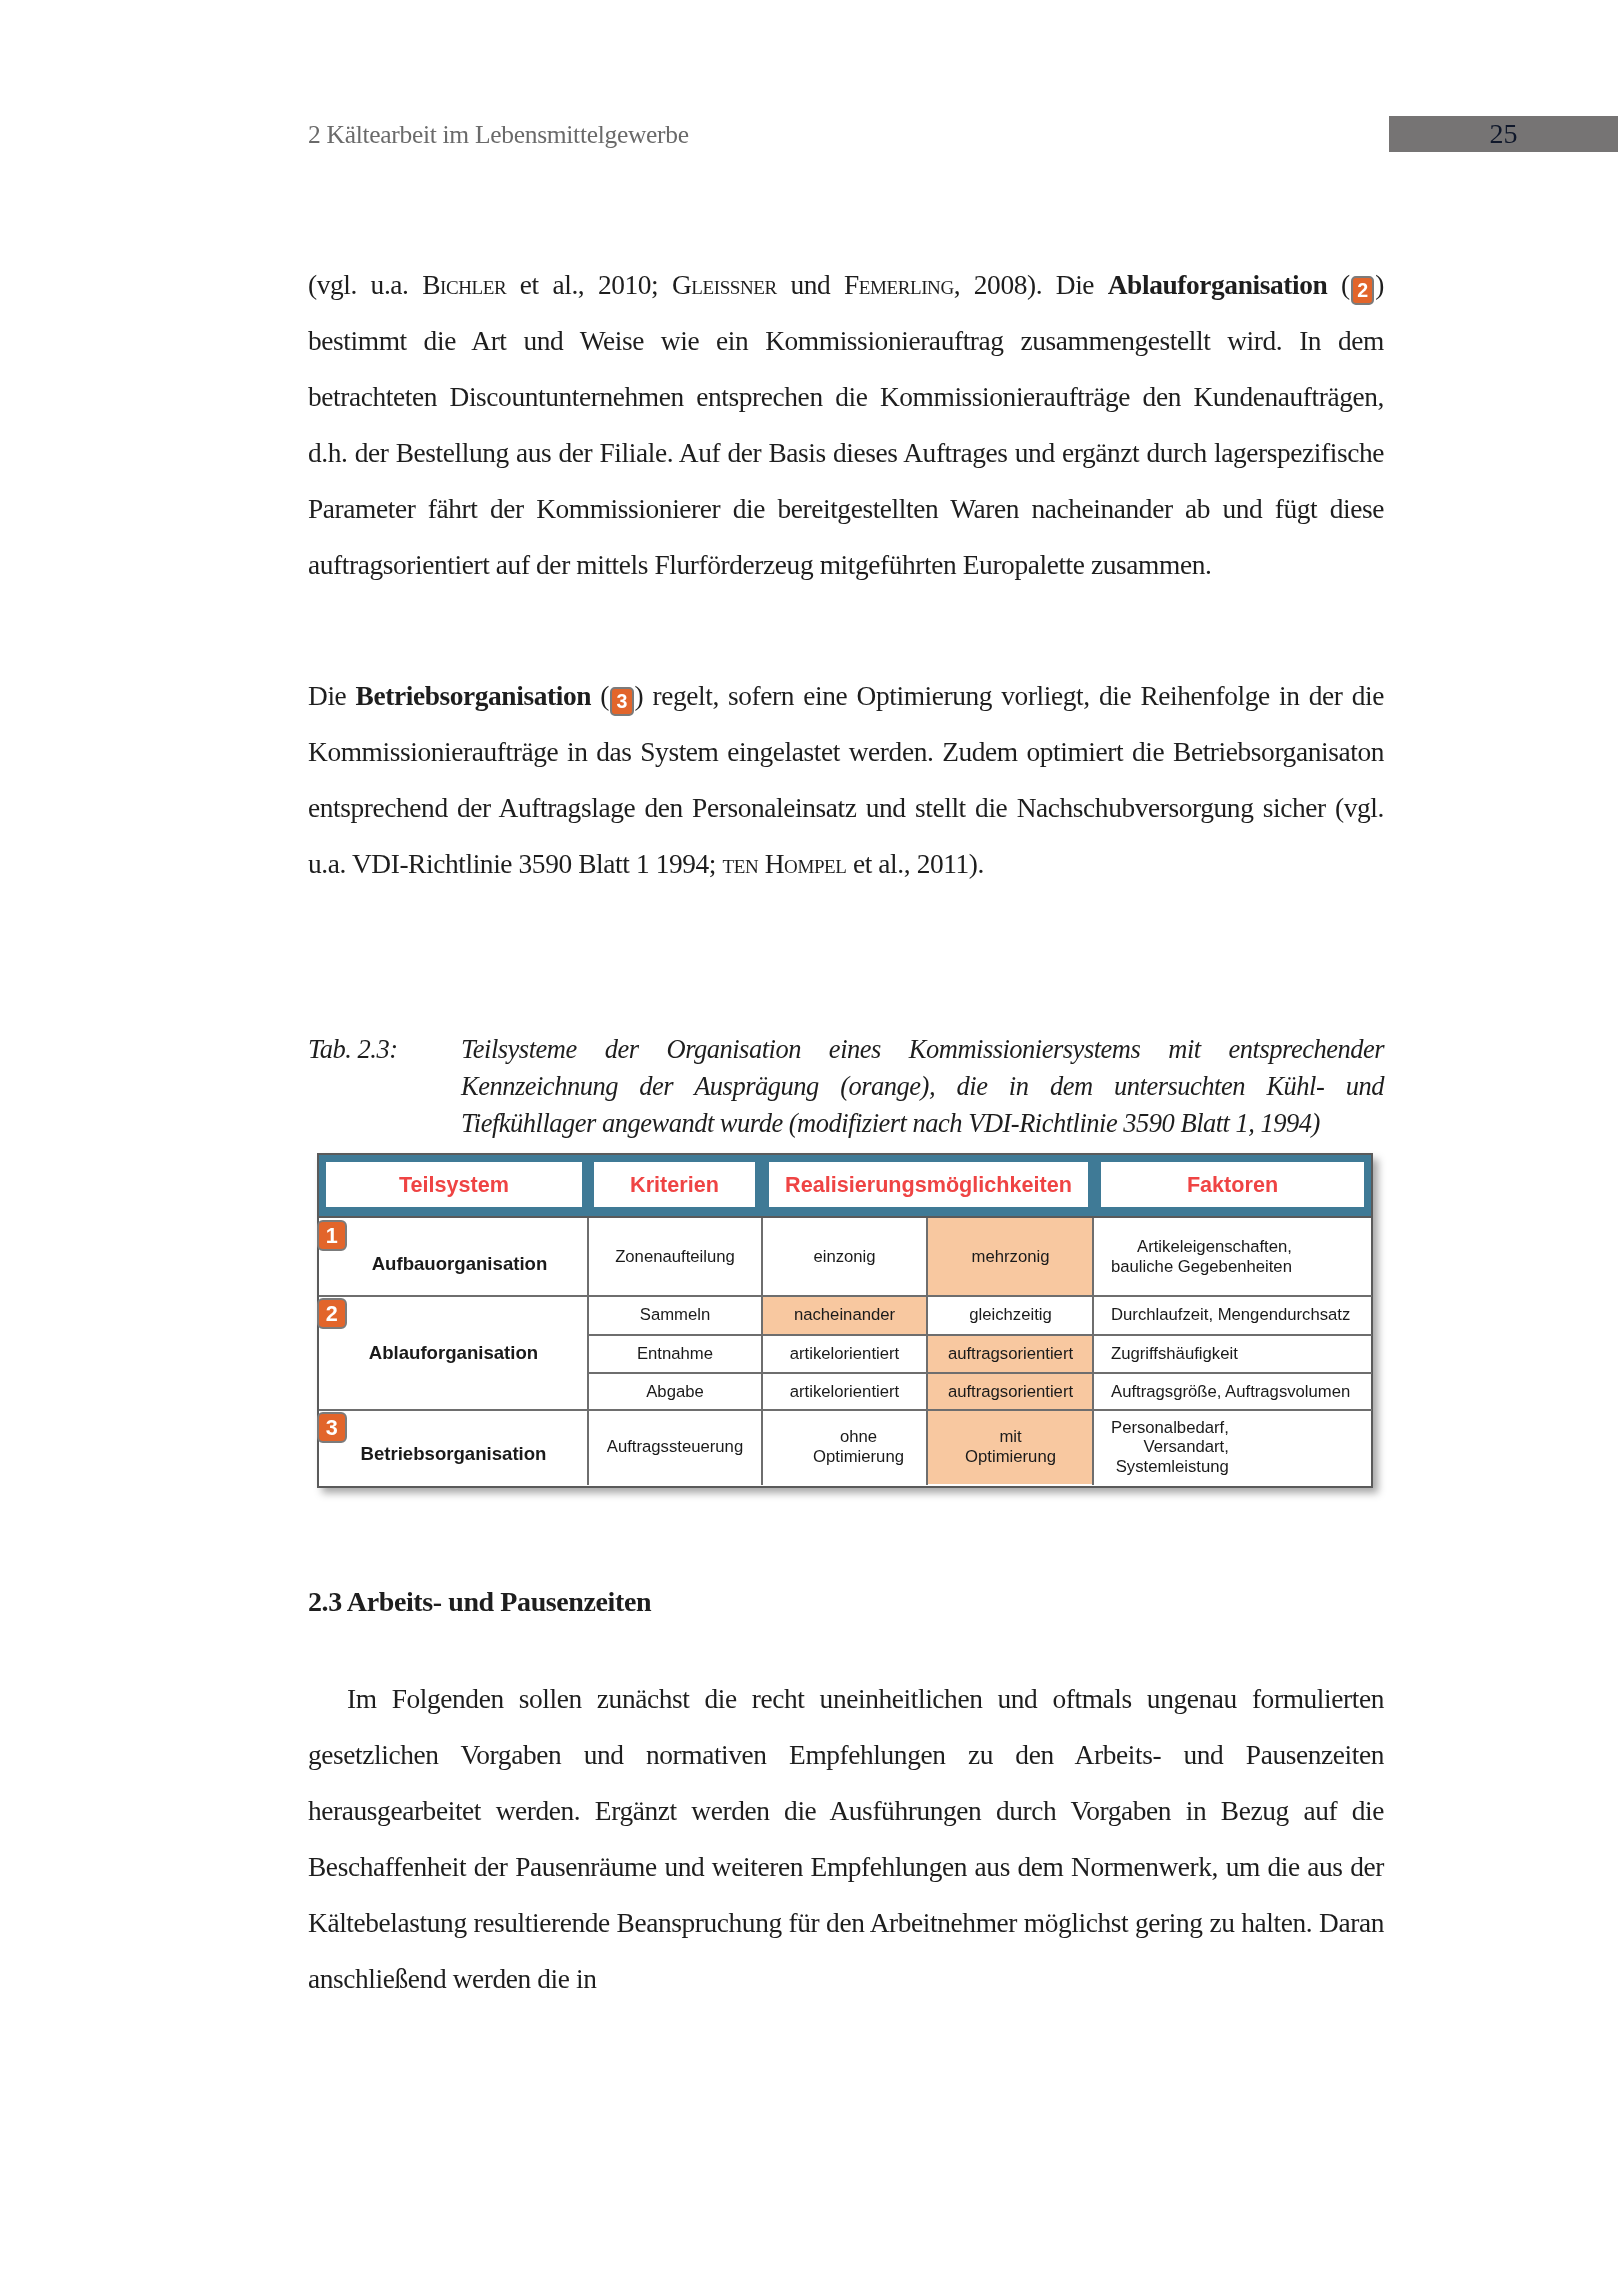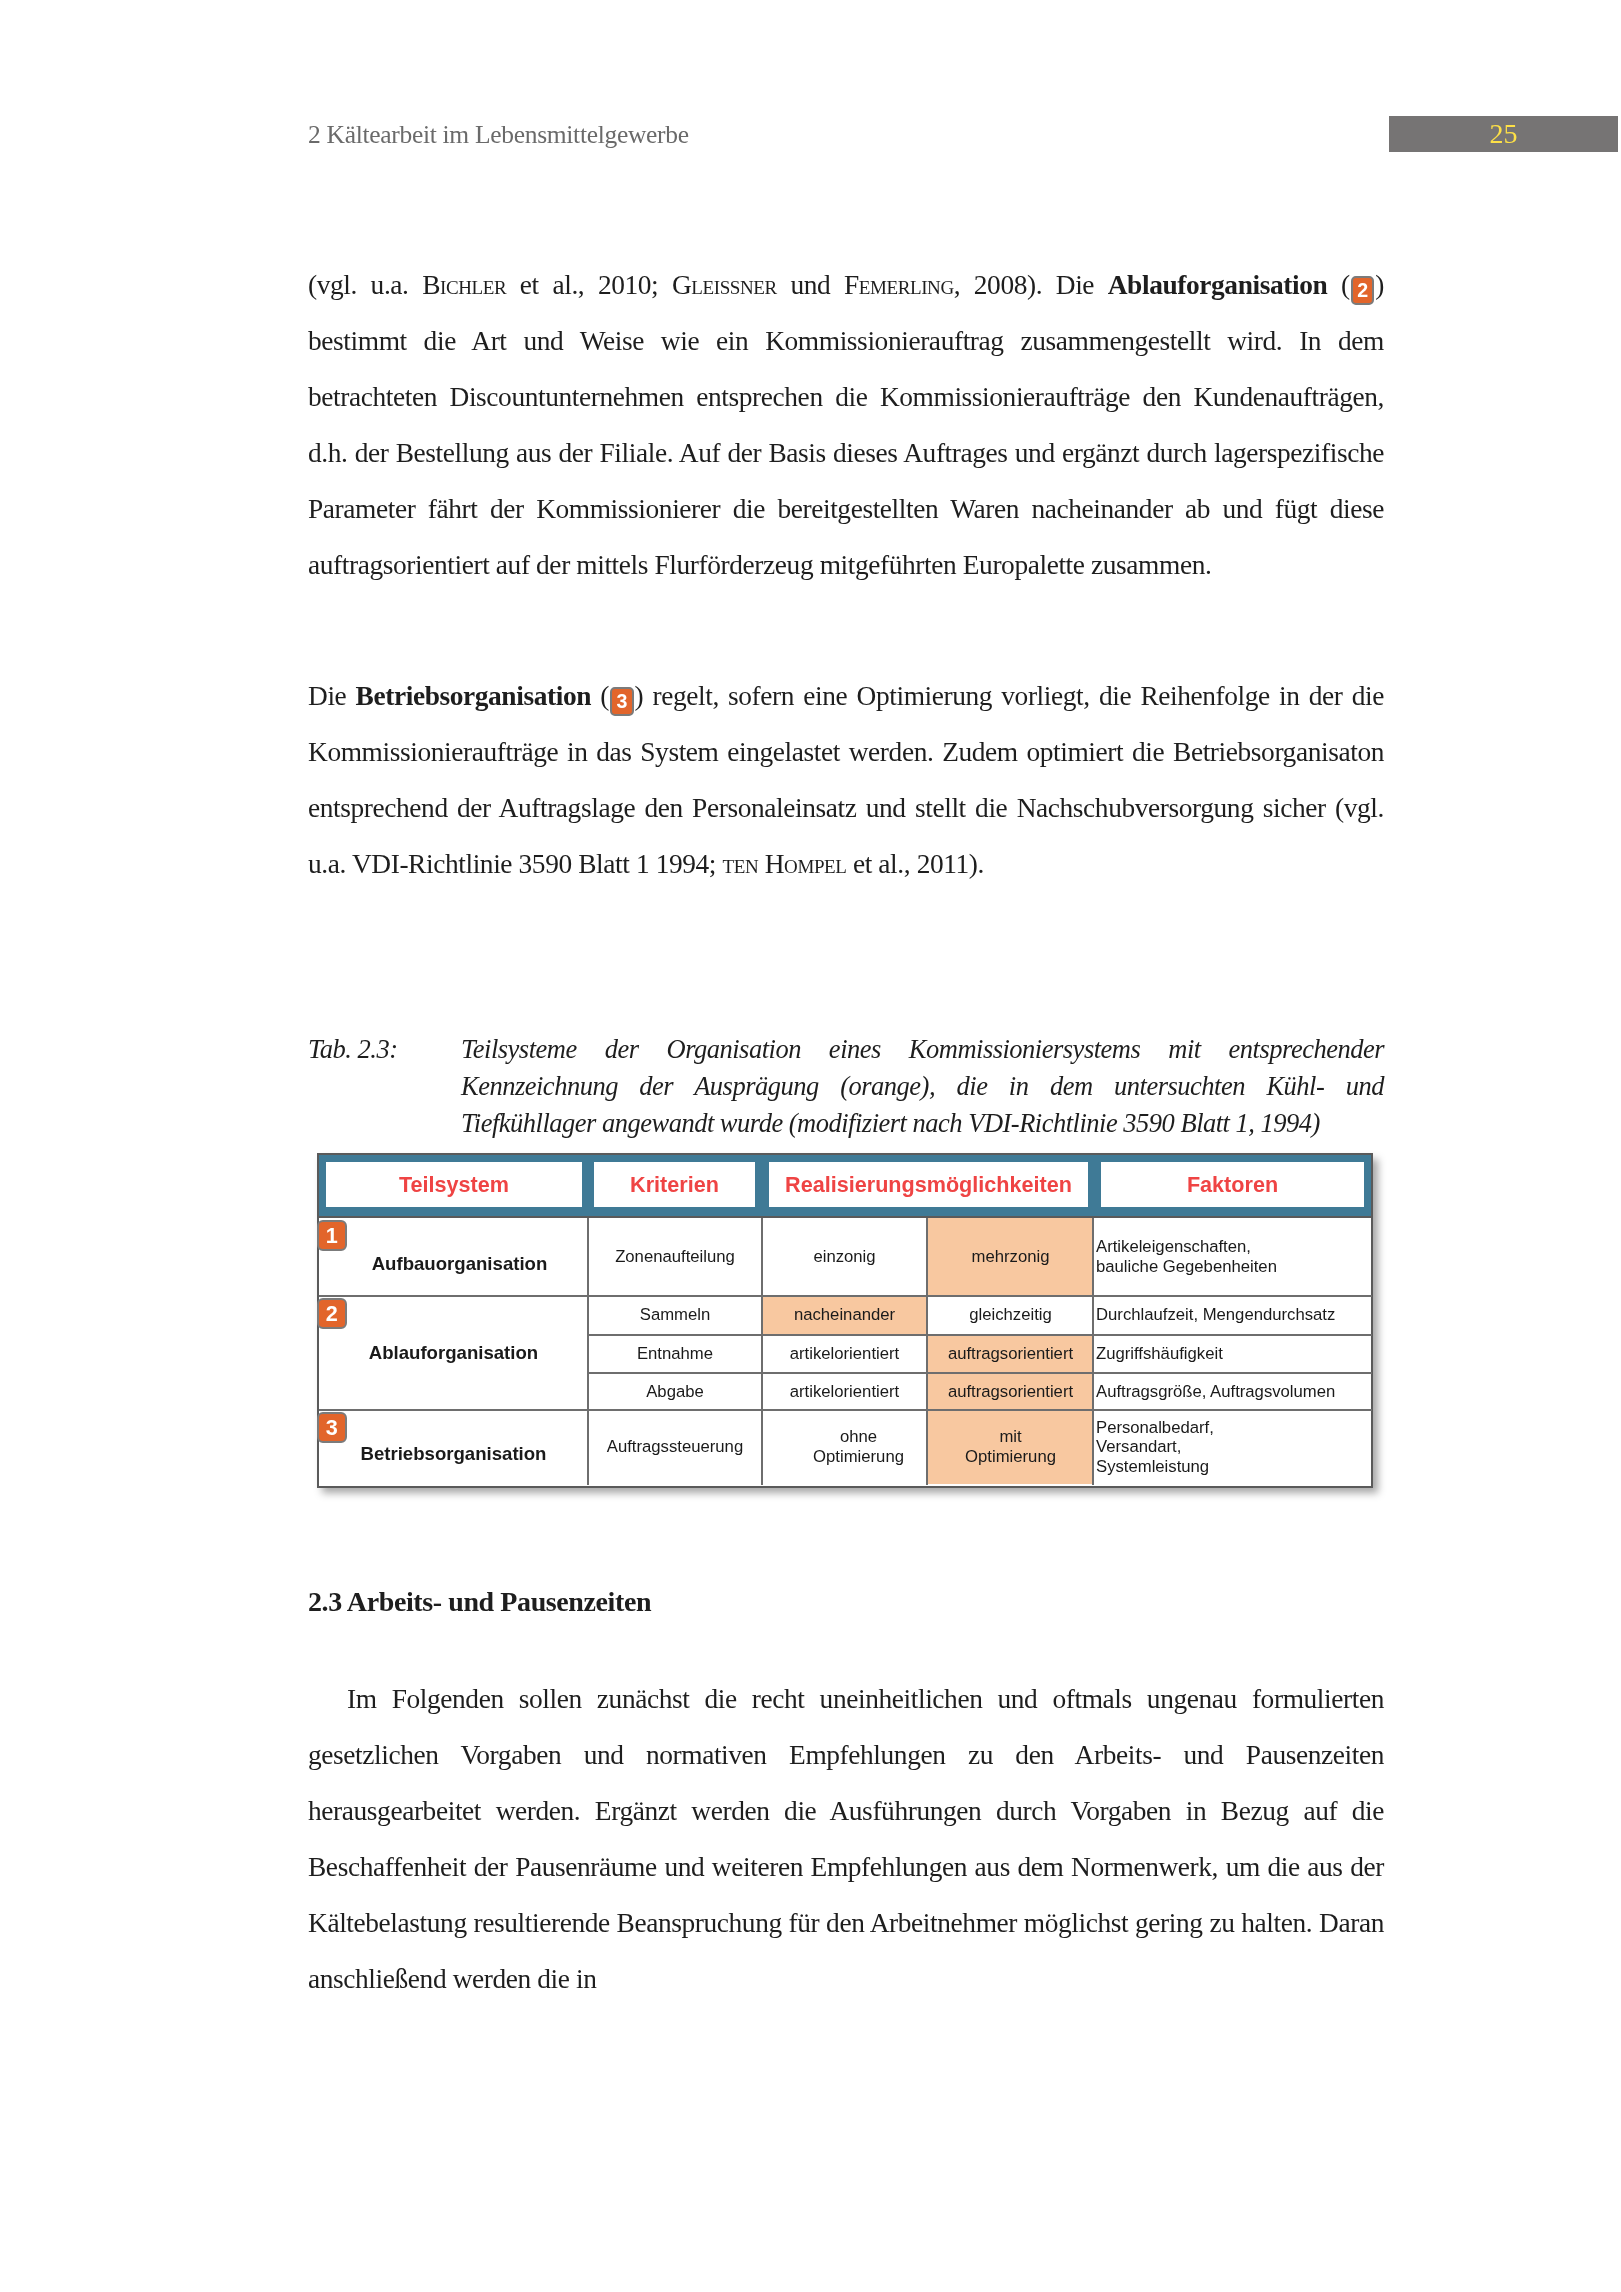--- a/index.html
+++ b/index.html
@@ -3,21 +3,21 @@
 <meta charset="utf-8">
 <style>
   html, body { margin: 0; padding: 0; background: #ffffff; }
   body { width: 1621px; height: 2293px; position: relative; overflow: hidden;
          font-family: "Liberation Serif", "DejaVu Serif", serif; color: #1e1e1e; }
 
   
   .running-title { position: absolute; left: 308px; top: 120px; font-size: 25.5px; color: #6a6a6a;
                    letter-spacing: -0.3px; }
   .page-number-box { position: absolute; left: 1389px; top: 116px; width: 229px; height: 36px;
-                     background: #767474; color: #fde047; font-size: 28px; text-align: center; line-height: 36px; }
+                     background: #767474; color: #0f172a; font-size: 28px; text-align: center; line-height: 36px; }
 
   
   .para { position: absolute; left: 308px; width: 1076px; font-size: 27.4px; line-height: 56px;
           text-align: justify; letter-spacing: -0.4px; }
   .para b { font-weight: bold; }
   .sc { font-variant: small-caps; }
   .badge-inline { display: inline-block; width: 19.6px; height: 25.5px; background: #e2652b; color: #fff;
                   border: 2px solid #7b7b7b; border-radius: 4.9px; font-family: "Liberation Sans", sans-serif;
                   font-weight: bold; font-size: 19.6px; line-height: 25.5px; text-align: center; vertical-align: -2.9px;
                   margin: 0 1px; }
@@ -32,21 +32,21 @@
   .tbl { position: absolute; left: 317px; top: 1153px; width: 1056px; height: 334px;
          box-shadow: 4.9px 5.9px 7.8px rgba(0,0,0,0.35); font-family: "Liberation Sans", sans-serif; }
   .tbl-head { position: absolute; left: 0; top: 0; width: 1056px; height: 65px; background: #3f7a96;
               border: 2.9px solid #5a5a5a; box-sizing: border-box; }
   .th { position: absolute; top: 6.9px; height: 45px; background: #ffffff; font-weight: bold; font-size: 21.6px;
         text-align: center; line-height: 45px; color: #ef4444; }
   .tbl-body { position: absolute; left: 0; top: 65px; width: 1056px; height: 270px; background: #fff;
               border: 2.9px solid #5a5a5a; border-top: none; box-sizing: border-box; }
   .cell { position: absolute; box-sizing: border-box; display: flex; align-items: center; justify-content: center;
           text-align: center; font-size: 16.7px; color: #1a1a1a; line-height: 19.6px; }
-  .cell.left { justify-content: flex-start; text-align: left; padding-left: 3px; }
+  .cell.left { justify-content: flex-start; text-align: right; padding-left: 18px; }
   .cell.hl { background: #f8c8a0; }
   .cell.ts { font-weight: bold; font-size: 18.6px; }
   .vline { position: absolute; width: 2px; background: #6e6e6e; }
   .hline { position: absolute; height: 2px; background: #6e6e6e; }
   .badge { position: absolute; width: 25.5px; height: 27.4px; background: #e2652b; color: #fff; border: 2.9px solid #7b7b7b;
            border-radius: 5.9px; font-weight: bold; font-size: 21.6px; line-height: 27.4px; text-align: center; }
 
   .section-heading { position: absolute; left: 308px; top: 1586px; font-size: 28px; font-weight: bold; letter-spacing: -0.4px; }
 </style>
 </head>

